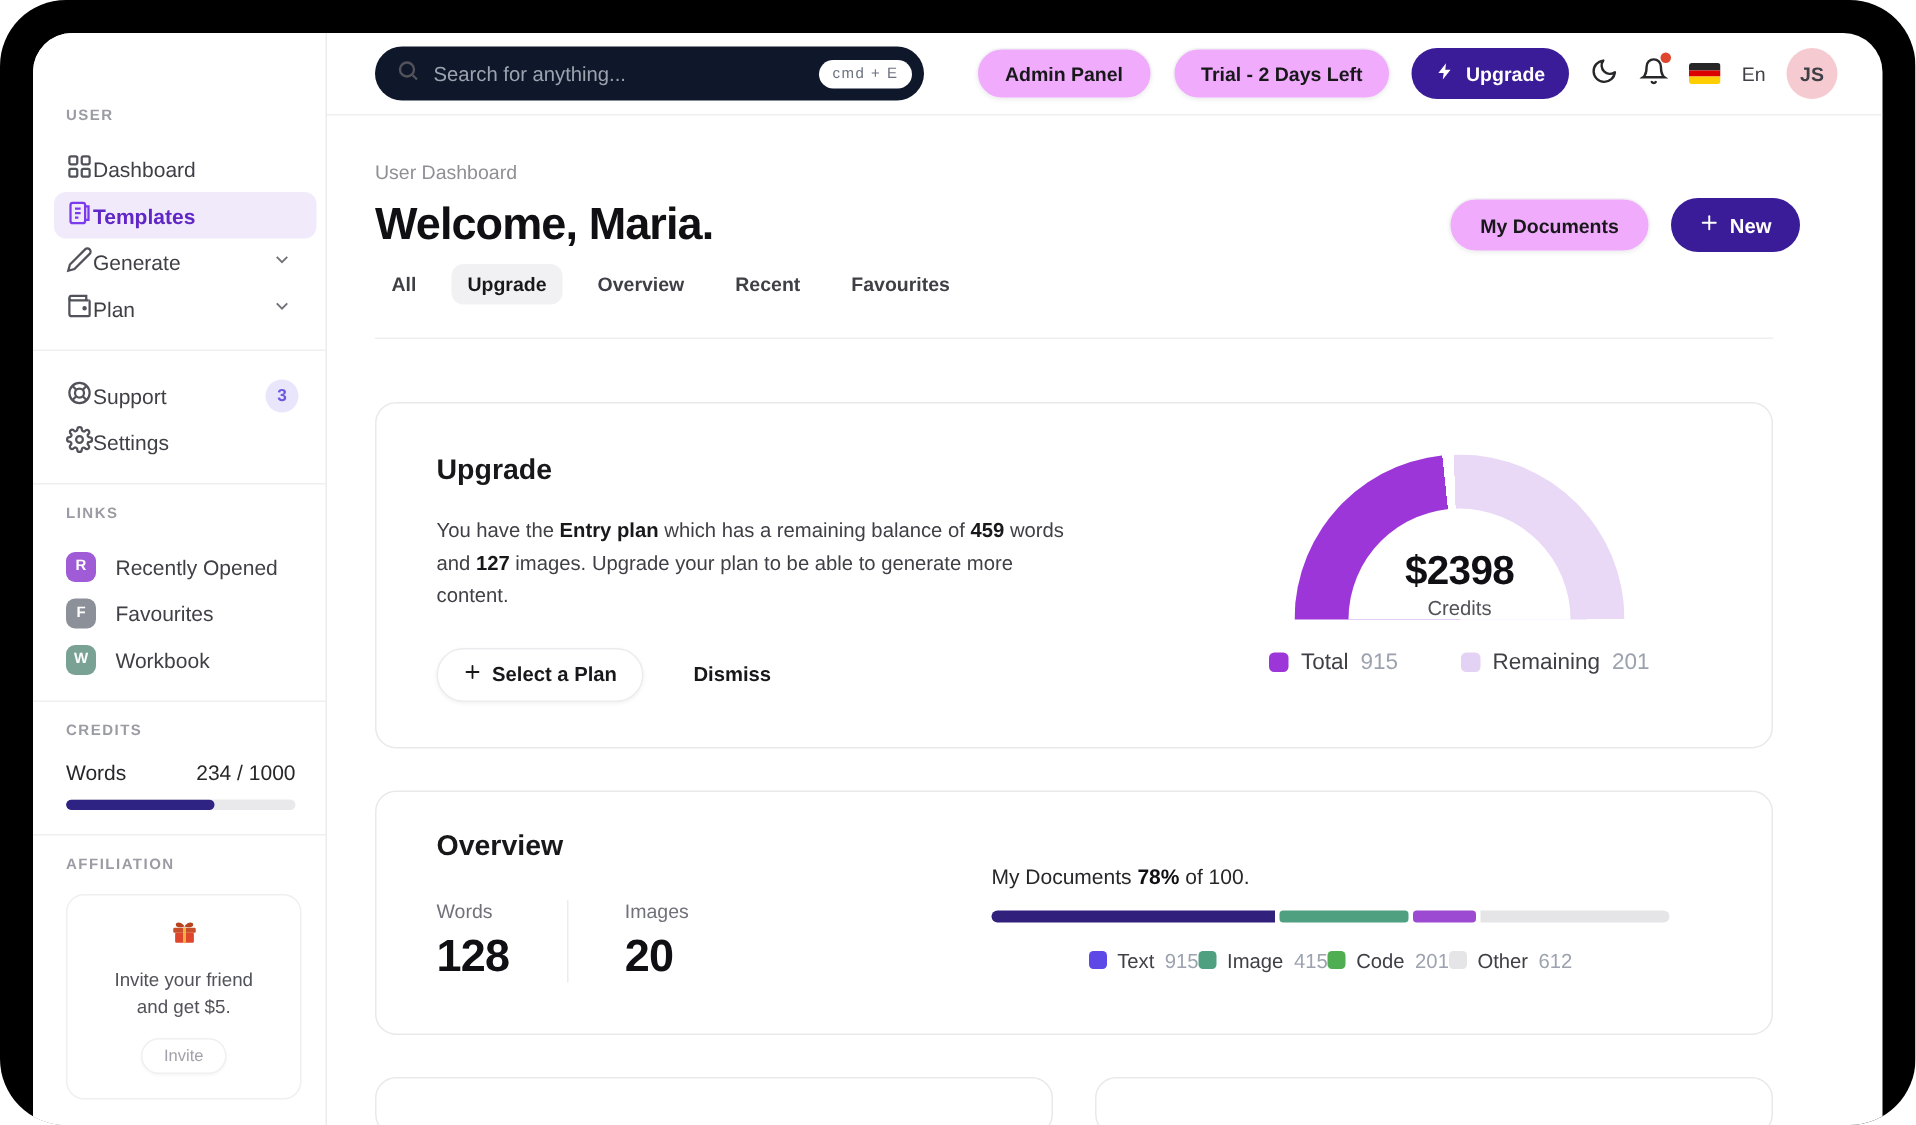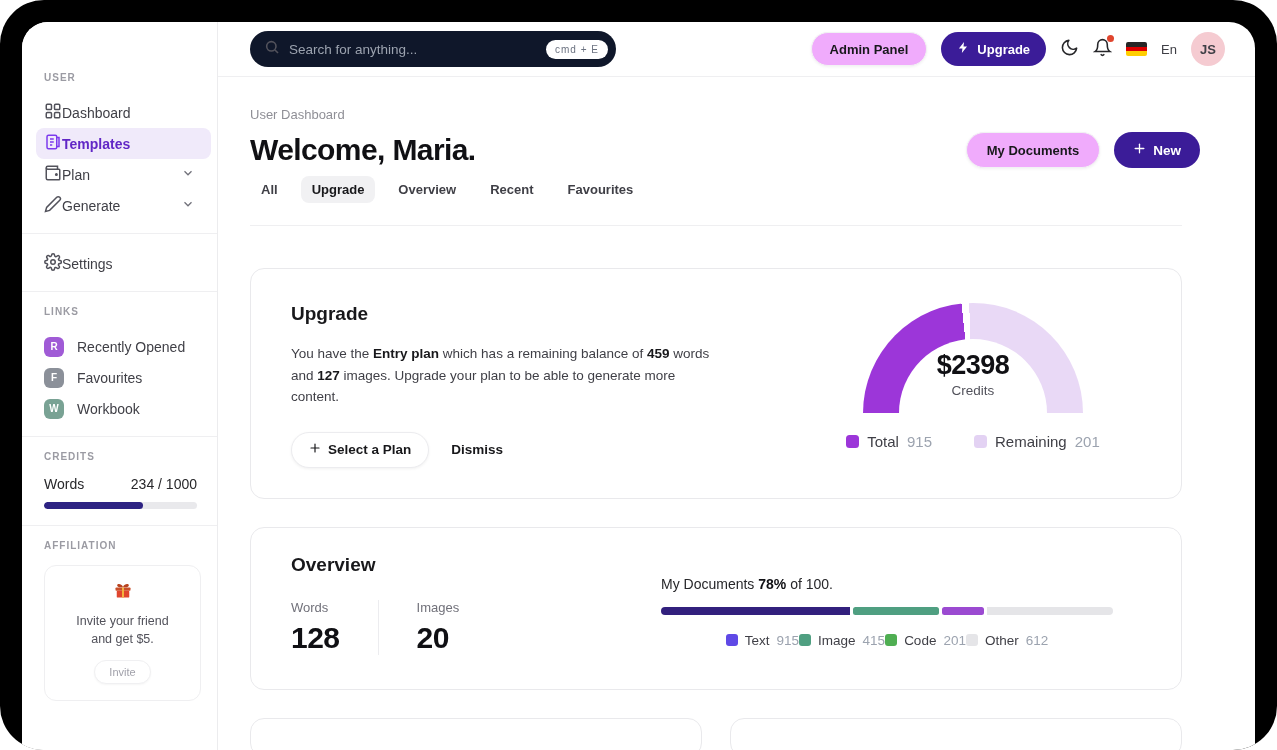--- a/index.html
+++ b/index.html
@@ -54,29 +54,29 @@
 
   .tabs { display:flex; align-items:center; gap:12px; margin-top:8px; border-bottom:1px solid #efeff1; padding-bottom:22px; }
   .tab { font-size:13px; font-weight:600; color:#3f3f46; padding:6px 11px; border-radius:8px; cursor:pointer; }
   .tab.active { background:#f1f1f3; color:#18181b; }
 
   .card { border:1px solid #e9e9ec; border-radius:14px; background:#fff; }
   .upgrade-card { margin-top:42px; padding:34px 40px 30px; display:flex; justify-content:space-between; }
   .upgrade-card h2, .overview-card h2 { font-size:19px; font-weight:700; color:#18181b; }
   .upgrade-body { margin-top:18px; font-size:13.5px; color:#3f3f46; line-height:1.6; max-width:432px; }
   .upgrade-body b { color:#18181b; }
-  .upgrade-actions { margin-top:24px; display:flex; align-items:center; gap:22px; }
+  .upgrade-actions { margin-top:24px; display:flex; align-items:center; gap:33px; }
   .select-plan { height:36px; display:flex; align-items:center; gap:7px; padding:0 17px; border-radius:18px; background:#fff; border:1px solid #ececef; box-shadow:0 1px 3px rgba(0,0,0,.06); font-size:13.5px; font-weight:600; color:#18181b; cursor:pointer; }
   .text-btn { background:none; border:none; font-size:13.5px; font-weight:600; color:#18181b; cursor:pointer; }
 
   .gauge-wrap { width:260px; margin-right:38px; display:flex; flex-direction:column; align-items:center; }
   .gauge { position:relative; width:220px; height:110px; overflow:hidden; }
   .gauge-ring { position:absolute; left:0; top:0; width:220px; height:220px; border-radius:50%; }
   .gauge-hole { position:absolute; left:50%; top:110px; transform:translate(-50%,-50%); width:148px; height:148px; background:#fff; border-radius:50%; }
-  .gauge-center { position:absolute; left:0; right:0; bottom:15px; text-align:center; }
+  .gauge-center { position:absolute; left:0; right:0; bottom:0; text-align:center; }
   .gauge-value { font-size:27px; font-weight:800; color:#101014; letter-spacing:-0.5px; }
   .gauge-label { font-size:13.5px; color:#52525b; margin-top:2px; }
   .legend { display:flex; gap:42px; margin-top:20px; }
   .legend-item { display:flex; align-items:center; gap:8px; font-size:15px; }
   .legend-sq { width:13px; height:13px; border-radius:3.5px; }
   .legend-name { color:#3f3f46; }
   .legend-val { color:#9ca3af; }
 
   .overview-card { margin-top:28px; padding:26px 40px 34px; display:flex; justify-content:space-between; }
   .stats-row { display:flex; margin-top:24px; }
@@ -122,42 +122,51 @@
         <span><svg width="18" height="18" viewBox="0 0 24 24" fill="none" stroke-width="2">
               <rect x="4" y="3" width="13" height="18" rx="2"></rect>
               <path d="M17 6h3v12h-3"></path>
               <path d="M8 8h5M8 12h5M8 16h3"></path>
             </svg></span>
         <span>Templates</span>
       </div>
 
       <div class="side-item">
         <span><svg width="18" height="18" viewBox="0 0 24 24" fill="none" stroke-width="2">
+              <path d="M17 3a2.8 2.8 0 1 1 4 4L7.5 20.5 2 22l1.5-5.5Z"></path>
+            </svg></span>
+        <span>Generate</span>
+        <span class="chev"><svg width="14" height="14" viewBox="0 0 24 24" fill="none" stroke-width="2.2">
+              <polyline points="6 9 12 15 18 9"></polyline>
+            </svg></span>
+      </div>
+
+      <div class="side-item">
+        <span><svg width="18" height="18" viewBox="0 0 24 24" fill="none" stroke-width="2">
               <path d="M20 7H5a2 2 0 0 1-2-2 2 2 0 0 1 2-2h13v4"></path>
               <path d="M3 5v14a2 2 0 0 0 2 2h15a1 1 0 0 0 1-1V8a1 1 0 0 0-1-1"></path>
               <circle cx="16.5" cy="14" r="1" fill="currentColor"></circle>
             </svg></span>
         <span>Plan</span>
         <span class="chev"><svg width="14" height="14" viewBox="0 0 24 24" fill="none" stroke-width="2.2">
               <polyline points="6 9 12 15 18 9"></polyline>
             </svg></span>
       </div>
 
-      <div class="side-item">
-        <span><svg width="18" height="18" viewBox="0 0 24 24" fill="none" stroke-width="2">
-              <path d="M17 3a2.8 2.8 0 1 1 4 4L7.5 20.5 2 22l1.5-5.5Z"></path>
-            </svg></span>
-        <span>Generate</span>
-        <span class="chev"><svg width="14" height="14" viewBox="0 0 24 24" fill="none" stroke-width="2.2">
-              <polyline points="6 9 12 15 18 9"></polyline>
-            </svg></span>
-      </div>
-
       <div class="divider"></div>
 
+      <div class="side-item">
+        <span><svg width="18" height="18" viewBox="0 0 24 24" fill="none" stroke-width="2">
+              <circle cx="12" cy="12" r="9"></circle>
+              <circle cx="12" cy="12" r="4"></circle>
+              <path d="M5.6 5.6l3.5 3.5M14.9 14.9l3.5 3.5M18.4 5.6l-3.5 3.5M9.1 14.9l-3.5 3.5"></path>
+            </svg></span>
+        <span>Support</span>
+        <span class="badge">3</span>
+      </div>
 
       <div class="side-item">
         <span><svg width="18" height="18" viewBox="0 0 24 24" fill="none" stroke-width="2">
               <circle cx="12" cy="12" r="3"></circle>
               <path d="M19.4 15a1.7 1.7 0 0 0 .3 1.9l.1.1a2 2 0 1 1-2.8 2.8l-.1-.1a1.7 1.7 0 0 0-1.9-.3 1.7 1.7 0 0 0-1 1.5V21a2 2 0 1 1-4 0v-.2a1.7 1.7 0 0 0-1-1.5 1.7 1.7 0 0 0-1.9.3l-.1.1a2 2 0 1 1-2.8-2.8l.1-.1a1.7 1.7 0 0 0 .3-1.9 1.7 1.7 0 0 0-1.5-1H3a2 2 0 1 1 0-4h.2a1.7 1.7 0 0 0 1.5-1 1.7 1.7 0 0 0-.3-1.9l-.1-.1a2 2 0 1 1 2.8-2.8l.1.1a1.7 1.7 0 0 0 1.9.3 1.7 1.7 0 0 0 1-1.5V3a2 2 0 1 1 4 0v.2a1.7 1.7 0 0 0 1 1.5 1.7 1.7 0 0 0 1.9-.3l.1-.1a2 2 0 1 1 2.8 2.8l-.1.1a1.7 1.7 0 0 0-.3 1.9 1.7 1.7 0 0 0 1.5 1h.2a2 2 0 1 1 0 4h-.2a1.7 1.7 0 0 0-1.5 1Z"></path>
             </svg></span>
         <span>Settings</span>
       </div>
 
       <div class="divider"></div>
@@ -212,20 +221,21 @@
           <span><svg width="16" height="16" viewBox="0 0 24 24" fill="none" stroke="#52525b" stroke-width="2.4">
                 <circle cx="11" cy="11" r="7"></circle>
                 <line x1="16.5" y1="16.5" x2="21" y2="21"></line>
               </svg></span>
           <span class="search-ph">Search for anything...</span>
           <span class="kbd">cmd + E</span>
         </div>
 
         <div class="top-right">
           <button class="pill-btn">Admin Panel</button>
+          <button class="pill-btn">Trial - 2 Days Left</button>
           <button class="upgrade-btn">
             <span><svg width="13" height="13" viewBox="0 0 24 24" fill="#fff">
                   <path d="M13 2 3.5 14H10l-1 8L18.5 10H12l1-8z"></path>
                 </svg></span>
             <span>Upgrade</span>
           </button>
           <button class="icon-btn">
             <span><svg width="19" height="19" viewBox="0 0 24 24" fill="none" stroke="#27272a" stroke-width="2" stroke-linejoin="round">
                   <path d="M21 12.8A9 9 0 1 1 11.2 3a7 7 0 0 0 9.8 9.8z"></path>
                 </svg></span>

